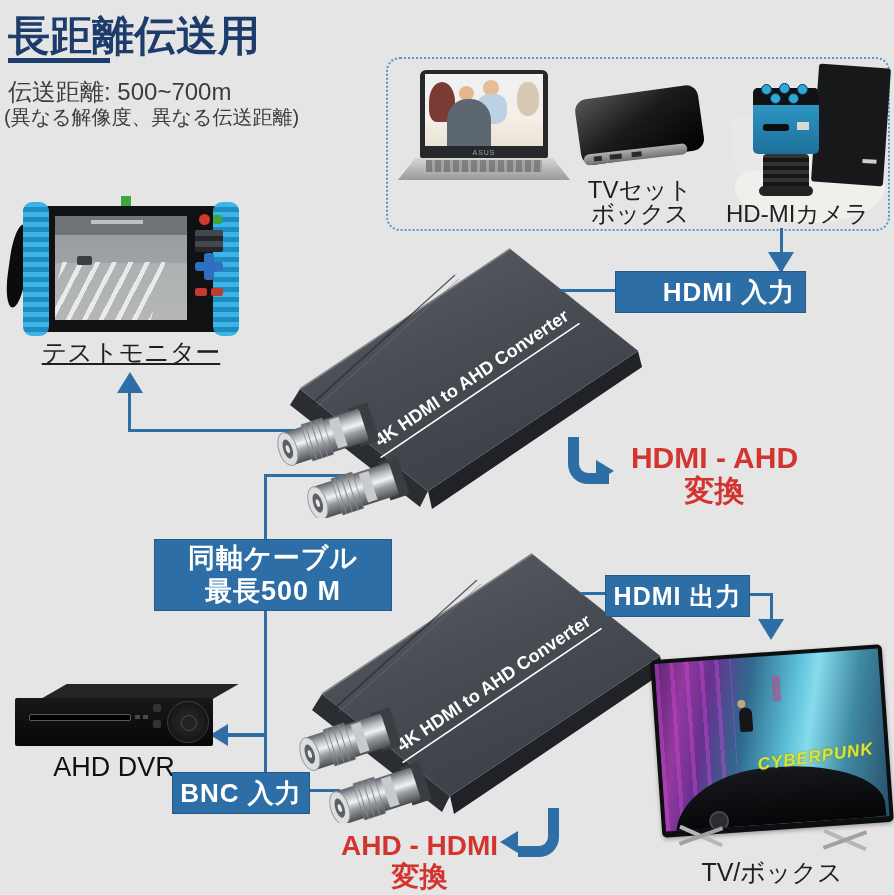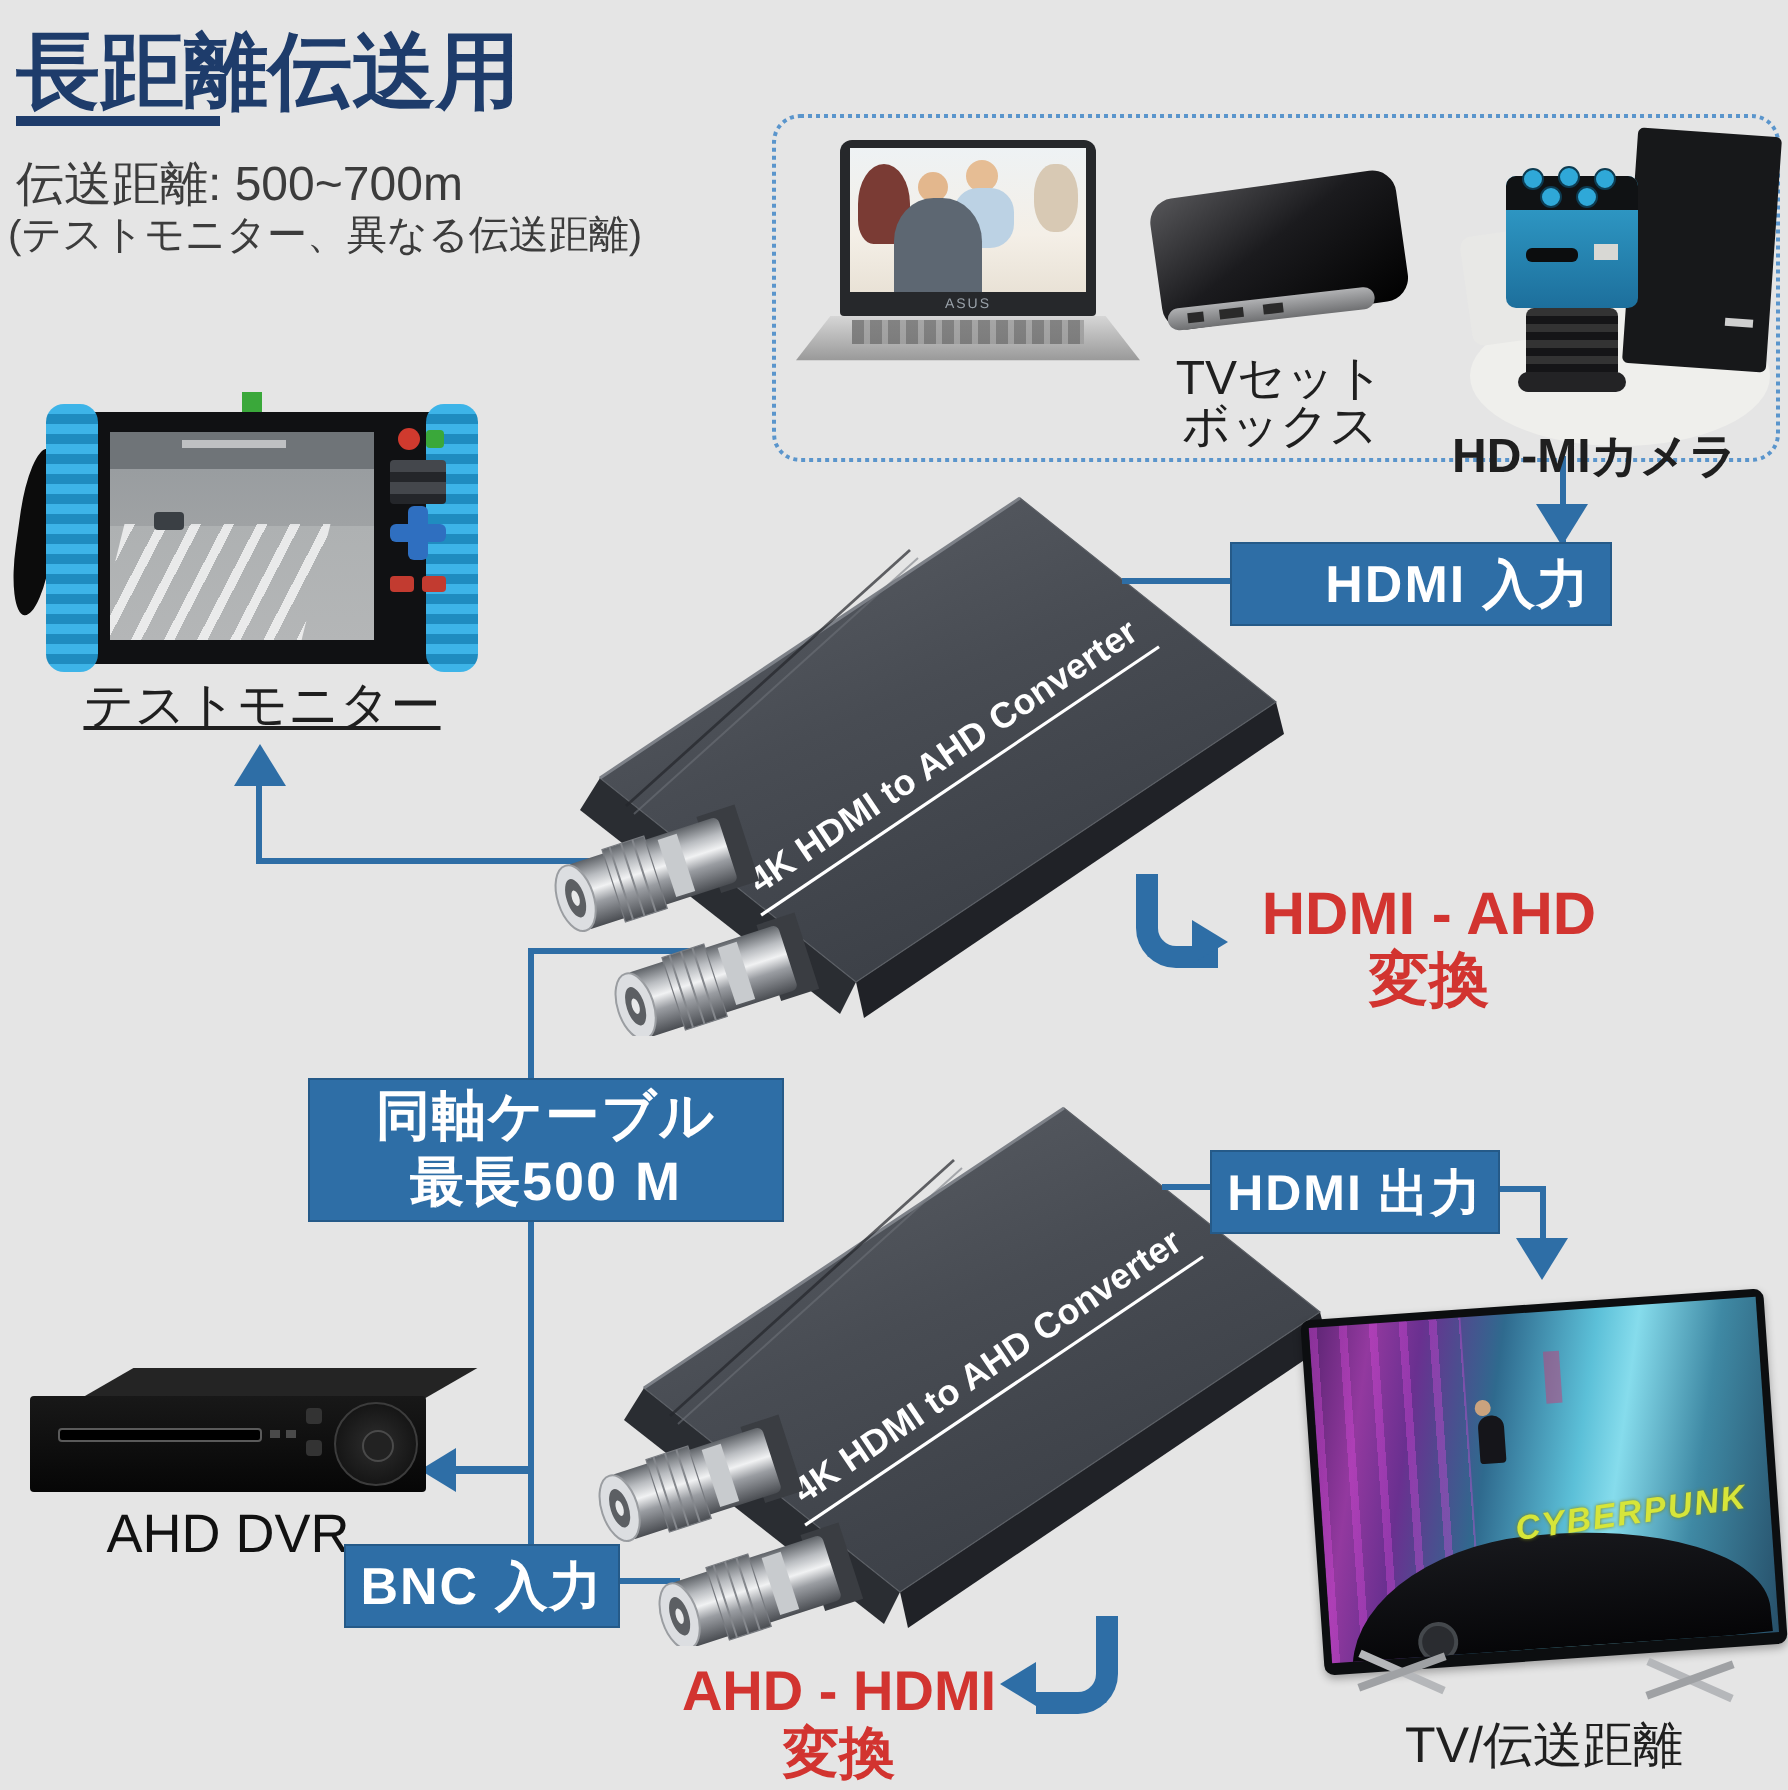--- a/index.html
+++ b/index.html
@@ -34,21 +34,21 @@
   svg text{font-family:"Liberation Sans","DejaVu Sans",sans-serif;}
 </style>
 </head>
 <body>
 
 <div id="stage">
 
   <div class="abs" style="left:8px;top:8px;font-size:42px;font-weight:bold;color:var(--navy);">長距離伝送用</div>
   <div class="abs" style="left:8px;top:58px;width:102px;height:5px;background:var(--navy);"></div>
   <div class="abs" style="left:8px;top:76px;font-size:24px;color:#3c3c3c;">伝送距離: 500~700m</div>
-  <div class="abs" style="left:4px;top:104px;font-size:20px;color:#3c3c3c;">(テストモニター、異なる伝送距離)</div>
+  <div class="abs" style="left:4px;top:104px;font-size:20px;color:#3c3c3c;">(異なる解像度、異なる伝送距離)</div>
 
   <div class="abs" style="left:386px;top:57px;width:500px;height:170px;border:2px dotted var(--dash);border-radius:14px;"></div>
 
   <div class="abs" style="left:398px;top:70px;width:172px;height:120px;z-index:2;">
     <div class="abs" style="left:22px;top:0;width:128px;height:88px;background:#26282b;border-radius:6px 6px 2px 2px;">
       <div class="abs" style="left:5px;top:4px;right:5px;bottom:12px;background:linear-gradient(180deg,#eef2f4,#f4efe7 60%,#e9e2d6);overflow:hidden;">
         <div class="abs" style="left:4px;top:8px;width:26px;height:40px;background:#7a3b34;border-radius:50% 50% 30% 30%;"></div>
         <div class="abs" style="left:58px;top:6px;width:16px;height:16px;background:#e6bd94;border-radius:50%;"></div>
         <div class="abs" style="left:52px;top:20px;width:30px;height:30px;background:#bcd2e4;border-radius:40%;"></div>
         <div class="abs" style="left:92px;top:8px;width:22px;height:34px;background:#d8c9b4;border-radius:45%;"></div>
@@ -87,21 +87,21 @@
       <div class="abs" style="left:26px;top:-5px;width:9px;height:9px;border-radius:50%;background:#2fa8d8;border:1px solid #0d3c52;"></div>
       <div class="abs" style="left:44px;top:-4px;width:9px;height:9px;border-radius:50%;background:#2fa8d8;border:1px solid #0d3c52;"></div>
       <div class="abs" style="left:17px;top:5px;width:9px;height:9px;border-radius:50%;background:#2fa8d8;border:1px solid #0d3c52;"></div>
       <div class="abs" style="left:35px;top:5px;width:9px;height:9px;border-radius:50%;background:#2fa8d8;border:1px solid #0d3c52;"></div>
       <div class="abs" style="left:10px;top:36px;width:26px;height:7px;background:#0c0d0e;border-radius:3px;"></div>
       <div class="abs" style="left:44px;top:34px;width:12px;height:8px;background:#d8d8d4;"></div>
     </div>
     <div class="abs" style="left:58px;top:96px;width:46px;height:36px;background:repeating-linear-gradient(180deg,#333 0 4px,#151517 4px 8px);border-radius:4px;"></div>
     <div class="abs" style="left:54px;top:128px;width:54px;height:10px;background:#232325;border-radius:5px;"></div>
   </div>
-  <div class="dev-label" style="left:705px;top:212px;width:185px;font-weight:bold;">HD-MIカメラ</div>
+  <div class="dev-label" style="left:705px;top:198px;width:185px;">HD-MIカメラ</div>
 
   <div class="line" style="left:780px;top:228px;width:3px;height:26px;"></div>
   <div class="ah ah-down" style="left:768px;top:252px;"></div>
   <div class="line" style="left:780px;top:270px;width:3px;height:22px;"></div>
   <div class="line" style="left:766px;top:289px;width:17px;height:3px;"></div>
   <div class="lbl" style="left:615px;top:271px;width:152px;height:40px;padding-left:37px;">HDMI 入力</div>
   <div class="line top" style="left:561px;top:289px;width:54px;height:3px;"></div>
 
   <div class="abs" style="left:25px;top:206px;width:212px;height:126px;z-index:2;">
     <div class="abs" style="left:-16px;top:18px;width:18px;height:84px;background:#0c0c0c;border-radius:50%/40%;transform:rotate(8deg);"></div>
@@ -291,15 +291,15 @@
           <div class="abs" style="left:16%;bottom:4%;width:16px;height:16px;border-radius:50%;background:#2a2c30;border:2px solid #44484c;"></div>
         </div>
         <div class="abs" style="left:38%;top:56%;width:62%;text-align:center;color:#d6e53a;font-size:17px;font-weight:bold;font-style:italic;transform:rotate(-4deg);letter-spacing:1px;text-shadow:0 0 2px #7a8512;">CYBERPUNK</div>
       </div>
     </div>
     <div class="abs" style="left:28px;top:196px;width:46px;height:4px;background:#b5b7ba;transform:rotate(24deg);"></div>
     <div class="abs" style="left:28px;top:196px;width:46px;height:4px;background:#9fa1a4;transform:rotate(-20deg);"></div>
     <div class="abs" style="left:172px;top:200px;width:46px;height:4px;background:#b5b7ba;transform:rotate(24deg);"></div>
     <div class="abs" style="left:172px;top:200px;width:46px;height:4px;background:#9fa1a4;transform:rotate(-20deg);"></div>
   </div>
-  <div class="dev-label" style="left:650px;top:856px;width:244px;font-size:25px;">TV/伝送距離</div>
+  <div class="dev-label" style="left:650px;top:856px;width:244px;font-size:25px;">TV/ボックス</div>
 
 </div>
 
 </body></html>

